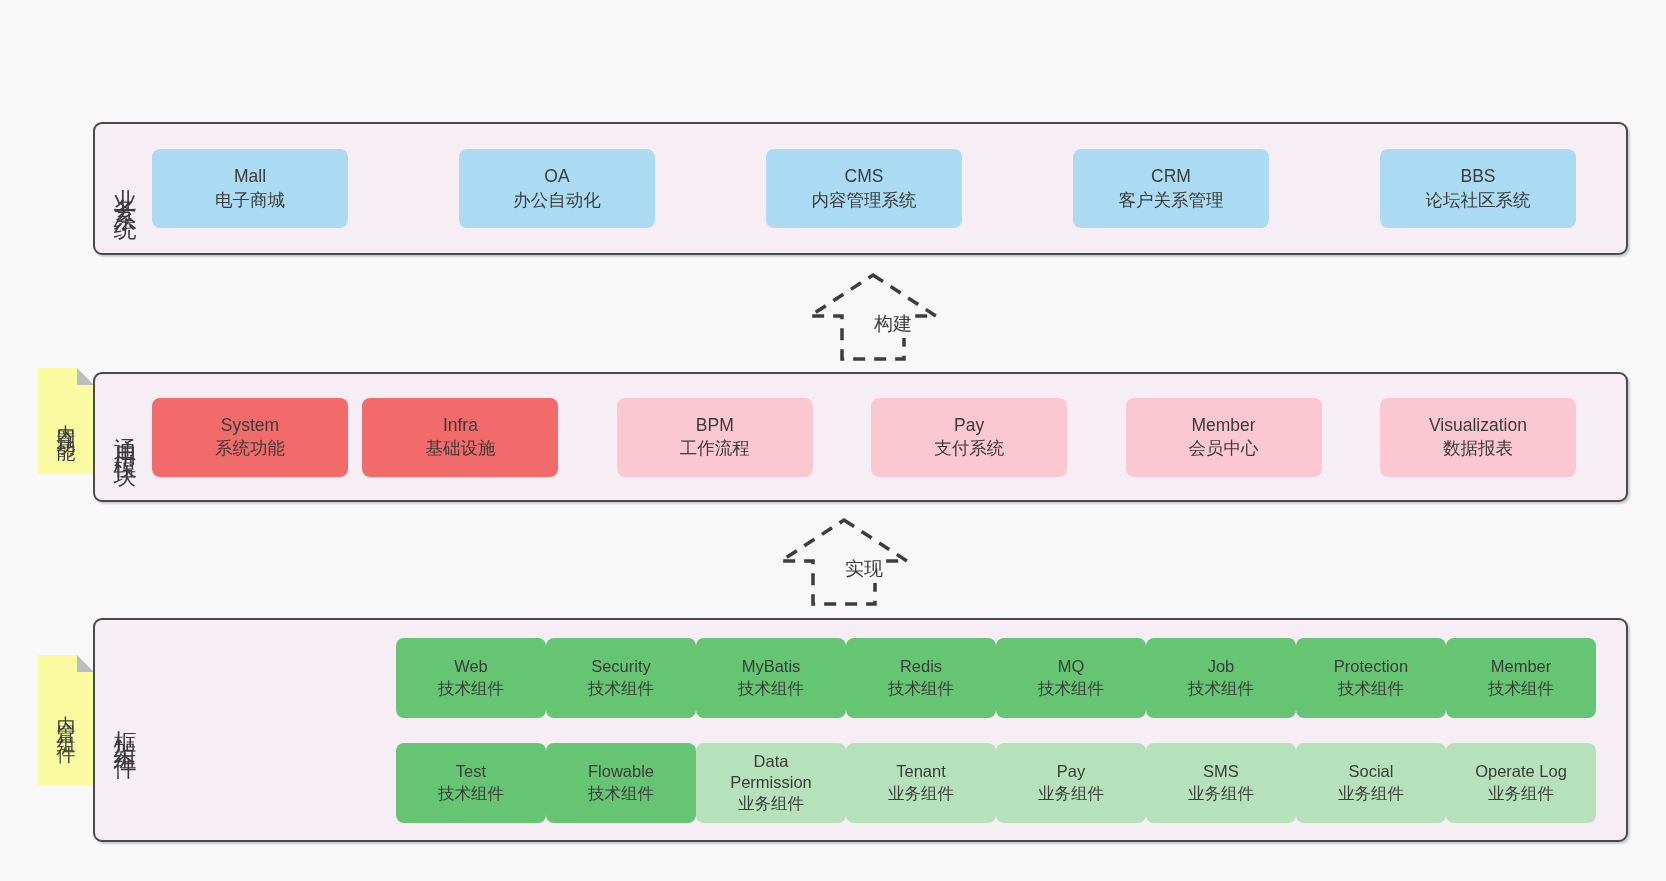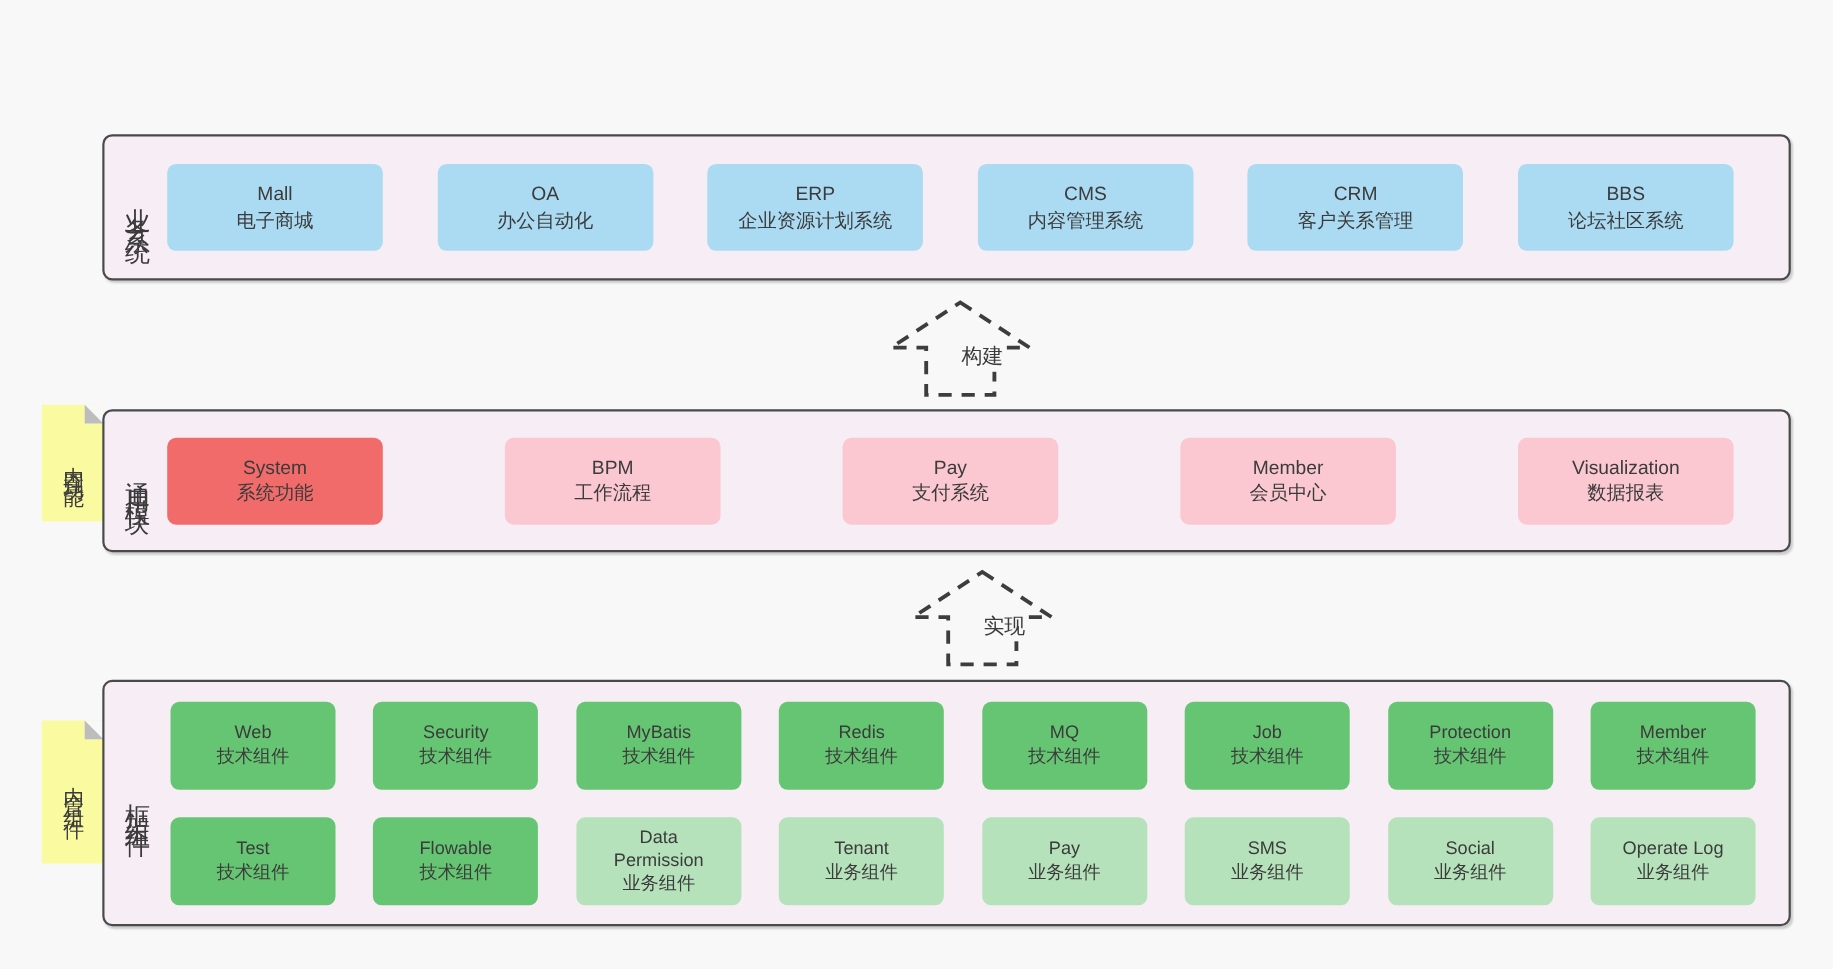--- a/index.html
+++ b/index.html
@@ -43,20 +43,21 @@
   .boxes{
     position:absolute;
     left:57px;right:50px;top:0;bottom:0;
     display:flex;align-items:center;justify-content:space-between;
   }
   .rows{
     position:absolute;
     left:60px;right:30px;top:0;bottom:0;
     display:flex;flex-direction:column;justify-content:center;
     gap:25px;
+    align-items:flex-end;
   }
   .row{display:flex;justify-content:space-between;}
 
   
   .box{
     width:196px;height:79px;
     border-radius:8px;
     display:flex;flex-direction:column;
     align-items:center;justify-content:center;
     text-align:center;
@@ -94,21 +95,21 @@
   }
   .sticky-bot .v-label{letter-spacing:10px;}
 
   
   .arrow{
     position:absolute;
     width:132px;height:90px;
     z-index:1;
   }
   .arrow-1{left:807px;top:272px;}
-  .arrow-2{left:827px;top:517px;font-family:Liberation Mono, monospace;}
+  .arrow-2{left:778px;top:517px;font-family:Liberation Mono, monospace;}
   .arrow svg{position:absolute;inset:0;overflow:visible;}
   .arrow path{
     fill:none;
     stroke:#3d3d3d;
     stroke-width:3.5;
     stroke-dasharray:12 9;
   }
   .arrow-label{
     position:absolute;
     left:50%;top:38px;
@@ -138,24 +139,20 @@
     <div class="boxes">
       <div class="box b-blue">
         <div>Mall</div>
         <div>电子商城</div>
       </div>
       <div class="box b-blue">
         <div>OA</div>
         <div>办公自动化</div>
       </div>
       <div class="box b-blue">
-        <div>ERP</div>
-        <div>企业资源计划系统</div>
-      </div>
-      <div class="box b-blue">
         <div>CMS</div>
         <div>内容管理系统</div>
       </div>
       <div class="box b-blue">
         <div>CRM</div>
         <div>客户关系管理</div>
       </div>
       <div class="box b-blue">
         <div>BBS</div>
         <div>论坛社区系统</div>
@@ -170,20 +167,24 @@
     <span class="arrow-label">构建</span>
   </div>
 
   <section class="panel panel-mid">
     <div class="v-label">通用模块</div>
     <div class="boxes">
       <div class="box b-red">
         <div>System</div>
         <div>系统功能</div>
       </div>
+      <div class="box b-red">
+        <div>Infra</div>
+        <div>基础设施</div>
+      </div>
       <div class="box b-pink">
         <div>BPM</div>
         <div>工作流程</div>
       </div>
       <div class="box b-pink">
         <div>Pay</div>
         <div>支付系统</div>
       </div>
       <div class="box b-pink">
         <div>Member</div>

